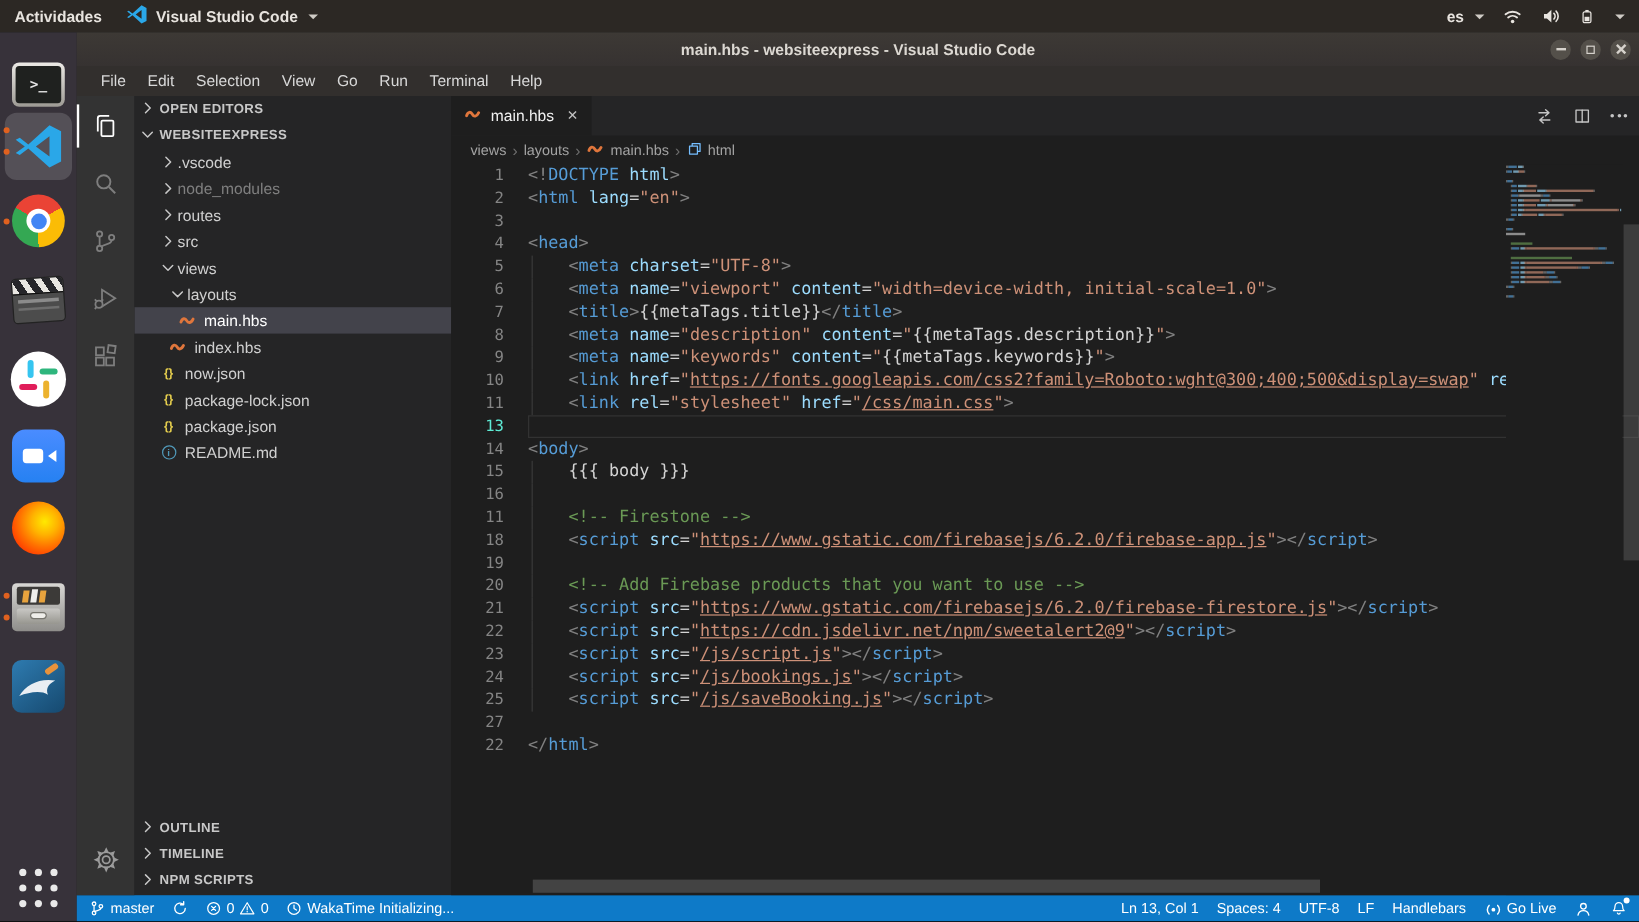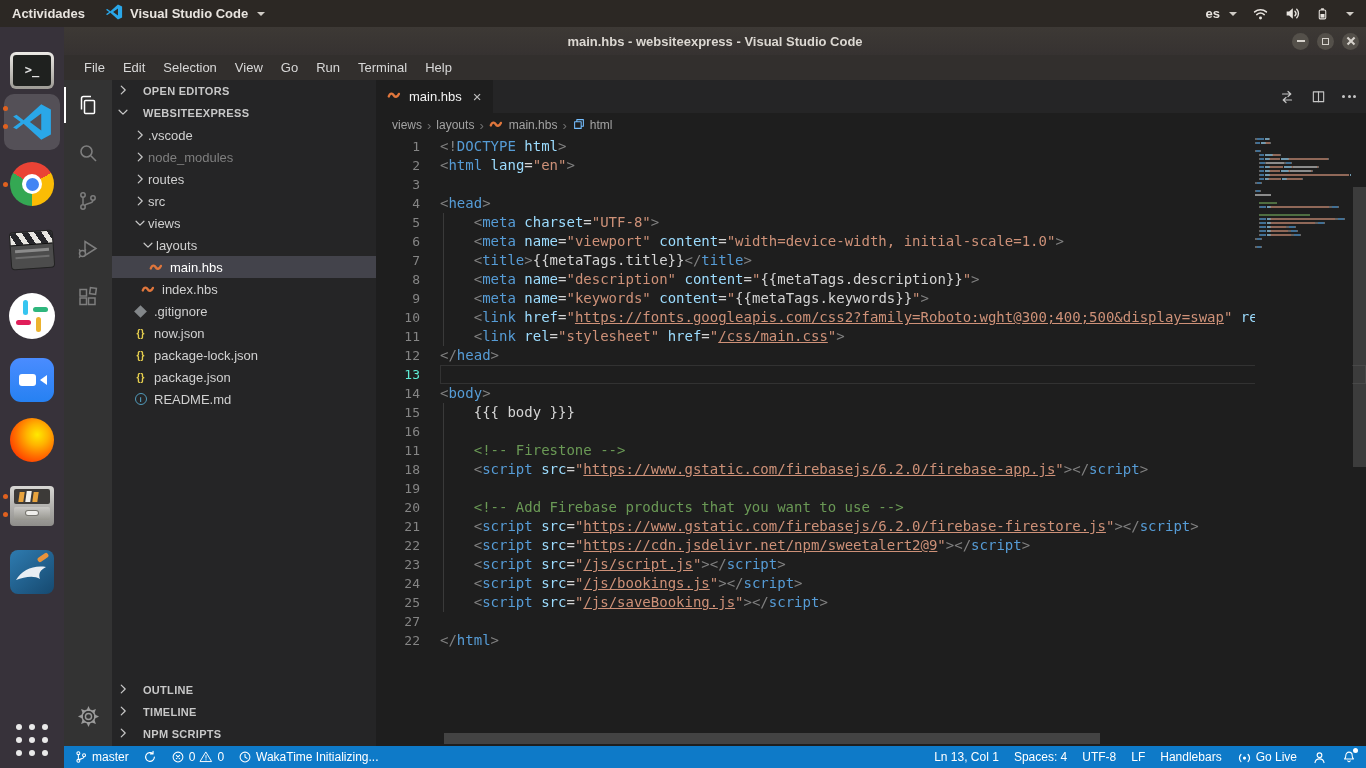--- a/index.html
+++ b/index.html
@@ -103,21 +103,21 @@
   .activitybar{width:48px;background:#333333;position:relative;flex:none;}
   .ab-item{position:absolute;left:0;width:48px;height:34px;display:flex;align-items:center;
            justify-content:center;color:#7e7e7e;cursor:pointer;}
   .ab-item.active{color:#ffffff;}
   .ab-item.active:before{content:'';position:absolute;left:0;top:-1px;bottom:-1px;width:2px;background:#fff;}
   .ab-item svg{display:block;}
 
   
   .sidebar{width:264px;background:#252526;color:#cccccc;display:flex;flex-direction:column;flex:none;}
   .sb-title{padding:11px 0 8px 20px;font-size:11px;color:#b6b6b6;letter-spacing:.5px;flex:none;}
-  .sec-row{height:22px;display:flex;align-items:center;gap:13px;padding-left:4px;font-size:11px;
+  .sec-row{height:22px;display:flex;align-items:center;gap:3px;padding-left:4px;font-size:11px;
            font-weight:bold;color:#c8c8c8;cursor:pointer;flex:none;letter-spacing:.3px;}
   .sec-row svg{flex:none;}
   .tree{flex:none;}
   .trow{height:22px;display:flex;align-items:center;font-size:13px;color:#d0d0d0;cursor:pointer;}
   .trow.dim{color:#7f7f7f;}
   .trow.sel{background:#43434b;color:#fff;}
   .trow .tchev{width:16px;height:16px;display:flex;align-items:center;justify-content:center;flex:none;}
   .trow .fico{width:17px;height:16px;display:flex;align-items:center;justify-content:center;
               flex:none;margin-right:5px;}
   .ico-js{color:#e6cf4e;font-weight:bold;font-size:8px;letter-spacing:-.5px;font-style:normal;}
@@ -445,26 +445,20 @@
             <div class="trow" style="padding-left: 28px;">
               <span class="fico">
                 <svg width="16" height="16" viewBox="0 0 16 16" fill="none" stroke="#e0763c" stroke-width="2.4" stroke-linecap="round">
                   <path d="M1.8 9.4 C3 5.9 5.3 5.9 6.6 8.2 C7.9 10.5 10.2 10.5 11.9 6.9"></path>
                 </svg>
               </span>
               <span>index.hbs</span>
             </div>
             <div class="trow" style="padding-left: 20px;">
               <span class="fico">
-                <i class="ico-git"></i>
-              </span>
-              <span>.gitignore</span>
-            </div>
-            <div class="trow" style="padding-left: 20px;">
-              <span class="fico">
                 <i class="ico-json">{}</i>
               </span>
               <span>now.json</span>
             </div>
             <div class="trow" style="padding-left: 20px;">
               <span class="fico">
                 <i class="ico-json">{}</i>
               </span>
               <span>package-lock.json</span>
             </div>
@@ -590,24 +584,20 @@
                 <span class="ln">9</span>
                 <span class="lc gg"><span class="tk-w">    </span><span class="tk-p">&lt;</span><span class="tk-t">meta</span><span class="tk-w"> </span><span class="tk-a">name</span><span class="tk-o">=</span><span class="tk-s">"keywords"</span><span class="tk-w"> </span><span class="tk-a">content</span><span class="tk-o">=</span><span class="tk-s">"</span><span class="tk-w">{{metaTags.keywords}}</span><span class="tk-s">"</span><span class="tk-p">&gt;</span></span>
               </div>
               <div class="line">
                 <span class="ln">10</span>
                 <span class="lc gg"><span class="tk-w">    </span><span class="tk-p">&lt;</span><span class="tk-t">link</span><span class="tk-w"> </span><span class="tk-a">href</span><span class="tk-o">=</span><span class="tk-s">"</span><span class="tk-u">https://fonts.googleapis.com/css2?family=Roboto:wght@300;400;500&amp;display=swap</span><span class="tk-s">"</span><span class="tk-w"> </span><span class="tk-a">rel</span></span>
               </div>
               <div class="line">
                 <span class="ln">11</span>
                 <span class="lc gg"><span class="tk-w">    </span><span class="tk-p">&lt;</span><span class="tk-t">link</span><span class="tk-w"> </span><span class="tk-a">rel</span><span class="tk-o">=</span><span class="tk-s">"stylesheet"</span><span class="tk-w"> </span><span class="tk-a">href</span><span class="tk-o">=</span><span class="tk-s">"</span><span class="tk-u">/css/main.css</span><span class="tk-s">"</span><span class="tk-p">&gt;</span></span>
-              </div>
-              <div class="line">
-                <span class="ln">12</span>
-                <span class="lc"><span class="tk-p">&lt;/</span><span class="tk-t">head</span><span class="tk-p">&gt;</span></span>
               </div>
               <div class="line cur">
                 <span class="ln">13</span>
                 <span class="lc curl"></span>
               </div>
               <div class="line">
                 <span class="ln">14</span>
                 <span class="lc"><span class="tk-p">&lt;</span><span class="tk-t">body</span><span class="tk-p">&gt;</span></span>
               </div>
               <div class="line">

